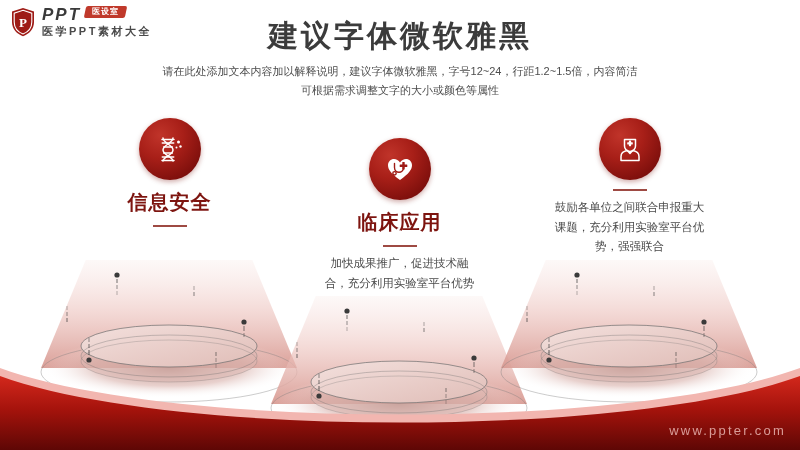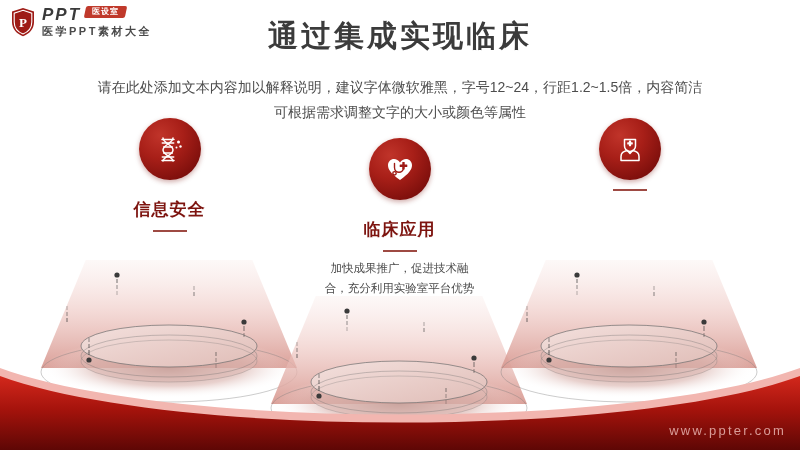--- a/index.html
+++ b/index.html
@@ -29,43 +29,43 @@
     font-size:11px;color:#4a4a4a;letter-spacing:2.5px;margin-top:3px;
     font-weight:bold;
   }
 
   
   .title{
     position:absolute;left:0;right:0;top:16px;text-align:center;
     font-size:30px;font-weight:bold;color:#3b3b3b;letter-spacing:3px;
   }
   .subtitle{
-    position:absolute;left:50%;transform:translateX(-50%);top:75px;
-    width:640px;text-align:center;font-size:14px;color:#4d4d4d;
+    position:absolute;left:50%;transform:translateX(-50%);top:62px;
+    width:640px;text-align:center;font-size:11px;color:#4d4d4d;
     line-height:1.75;
   }
 
   
   .cols{position:absolute;left:0;right:0;top:118px;height:290px;}
   .col{position:absolute;width:235px;text-align:center;}
   .col-0{left:52px;top:0px;}
   .col-1{left:282px;top:20px;}
   .col-2{left:512px;top:0px;}
 
   .circle{
     width:62px;height:62px;border-radius:50%;margin:0 auto;
     background:radial-gradient(circle at 34% 28%, #c0342a 0%, #a81f18 38%, #7d0f0c 78%, #5e0907 100%);
     box-shadow:0 2px 5px rgba(120,20,15,.35);
     display:flex;align-items:center;justify-content:center;
     position:relative;
   }
   .circle svg{display:block;}
 
   .col-head{
-    margin-top:18px;font-size:17px;font-weight:bold;color:#7d140f;
+    margin-top:9px;font-size:20px;font-weight:bold;color:#7d140f;
     letter-spacing:1px;
   }
   .divider{
     width:34px;height:2px;background:#8d2a22;margin:9px auto 7px auto;opacity:.85;
   }
   .col-body{
     font-size:11.5px;color:#4a4a4a;line-height:1.7;width:150px;margin:0 auto;
     text-align:center;
   }
 
@@ -98,21 +98,21 @@
     </div>
     <div class="logo-text">
       <div class="logo-row1">
         <div class="logo-ppt">PPT</div>
         <div class="logo-pill"><span>医设室</span></div>
       </div>
       <div class="logo-row2">医学PPT素材大全</div>
     </div>
   </div>
 
-  <div class="title">通过集成实现临床</div>
+  <div class="title">建议字体微软雅黑</div>
   <div class="subtitle">
     <div>请在此处添加文本内容加以解释说明，建议字体微软雅黑，字号12~24，行距1.2~1.5倍，内容简洁</div>
     <div>可根据需求调整文字的大小或颜色等属性</div>
   </div>
 
   <svg class="stage stage-0" viewBox="0 0 300 150">
     <defs>
       <linearGradient id="cone0" x1="0" y1="0" x2="0" y2="1">
         <stop offset="0%" stop-color="#f7e3e0" stop-opacity="0"></stop>
         <stop offset="55%" stop-color="#eec7c2" stop-opacity=".65"></stop>
@@ -301,20 +301,21 @@
             <path d="M6 26.5 V22.5 C6 19.3 9 17.2 12.3 16.6 L15 19.4 L17.7 16.6
                      C21 17.2 24 19.3 24 22.5 V26.5 Z"></path>
           </g>
           <g fill="#ffffff">
             <rect x="13.9" y="6.6" width="2.2" height="5.6" rx=".4"></rect>
             <rect x="12.2" y="8.3" width="5.6" height="2.2" rx=".4"></rect>
           </g>
         </svg>
       </div>
       <div class="divider"></div>
+      <div class="col-body">鼓励各单位之间联合申报重大课题，充分利用实验室平台优势，强强联合</div>
     </div>
 
   </div>
 
   <svg class="wave" viewBox="0 0 800 90" preserveAspectRatio="none">
     <defs>
       <linearGradient id="wavegrad" x1="0" y1="0" x2="0" y2="1">
         <stop offset="0%" stop-color="#d3281c"></stop>
         <stop offset="45%" stop-color="#a5130c"></stop>
         <stop offset="100%" stop-color="#5e0705"></stop>

